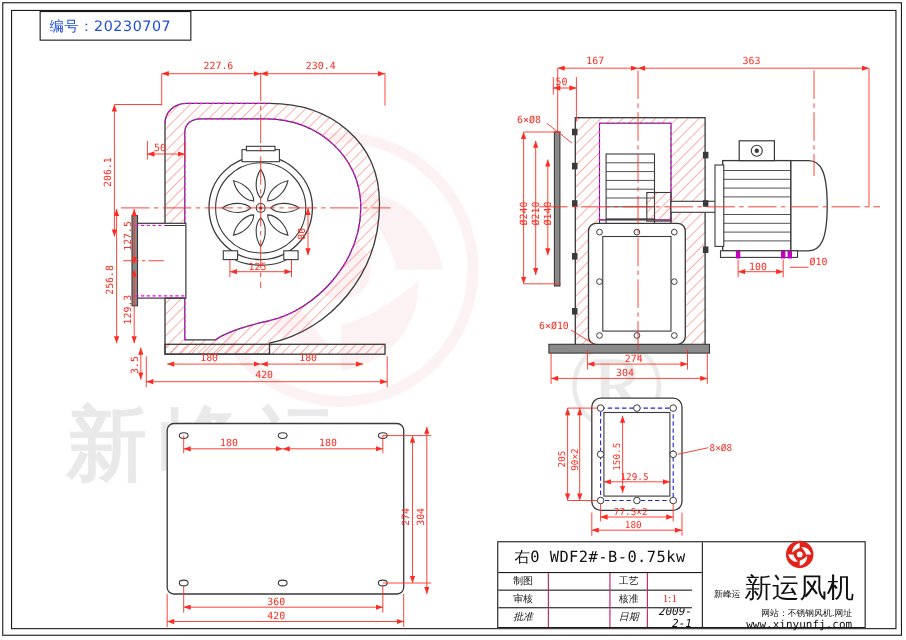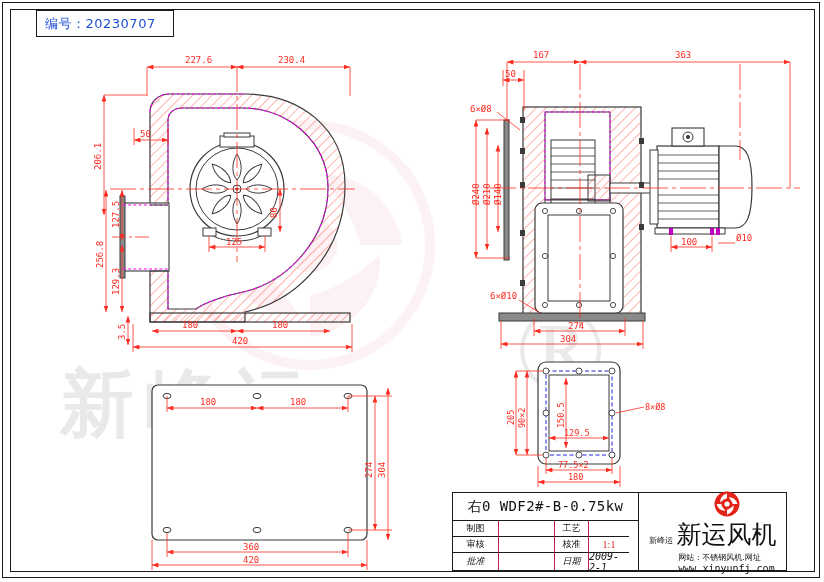--- a/index.html
+++ b/index.html
@@ -24,28 +24,28 @@
   .tb-title{height:28px;border-bottom:1px solid #1a1a1a;box-sizing:border-box;display:flex;align-items:center;
             justify-content:center;font-size:14px;color:#111;letter-spacing:.4px;
             font-family:"DejaVu Sans Mono","Liberation Mono",monospace;}
   .tb-grid{display:grid;grid-template-columns:46px 56px 34px 40px;grid-template-rows:16px 16px 17px;}
   .tb-grid div{border-right:1px solid #be185d;border-bottom:1px solid #1a1a1a;box-sizing:border-box;
                font-size:9px;display:flex;align-items:center;justify-content:center;color:#111;
                font-family:"DejaVu Sans","Liberation Sans",sans-serif;overflow:hidden;}
   .tb-grid div.last{border-right:none;}
   .tb-grid div.nb{border-bottom:none;font-style:italic;}
   .tb-grid div.red{color:#e8291f;font-family:Liberation Serif, serif;font-size:10px;}
-  .tb-grid div.date{font-family:"DejaVu Sans Mono","Liberation Mono",monospace;font-size:10px;}
+  .tb-grid div.date{font-family:"DejaVu Sans Mono","Liberation Mono",monospace;font-size:10px;text-align:right;}
   .tb-right{position:absolute;left:186px;top:0;width:175px;height:77px;box-sizing:border-box;
             display:flex;flex-direction:column;align-items:center;justify-content:center;}
   .brandrow{display:flex;align-items:center;gap:4px;margin-top:2px;flex-direction:column;}
   .brandname{font-size:25px;color:#111;font-family:"DejaVu Sans","Liberation Sans",sans-serif;letter-spacing:0px;line-height:27px;}
   .subbrand{font-size:8px;color:#111;font-family:"DejaVu Sans","Liberation Sans",sans-serif;
             position:absolute;left:10px;top:42px;letter-spacing:0px;}
-  .weburl{margin-top:4px;text-align:left;font-size:8px;color:#111;line-height:11px;
+  .weburl{margin-top:4px;text-align:right;font-size:8px;color:#111;line-height:11px;
           font-family:"DejaVu Sans","Liberation Sans",sans-serif;}
   .weburl .u{font-family:"DejaVu Sans Mono","Liberation Mono",monospace;font-size:10px;}
   .logo-emblem{width:26px;height:26px;flex:0 0 26px;}
   text{font-family:"DejaVu Sans Mono","Liberation Mono",monospace;}
 </style>
 </head>
 <body>
 
 <div id="sheet">
 

